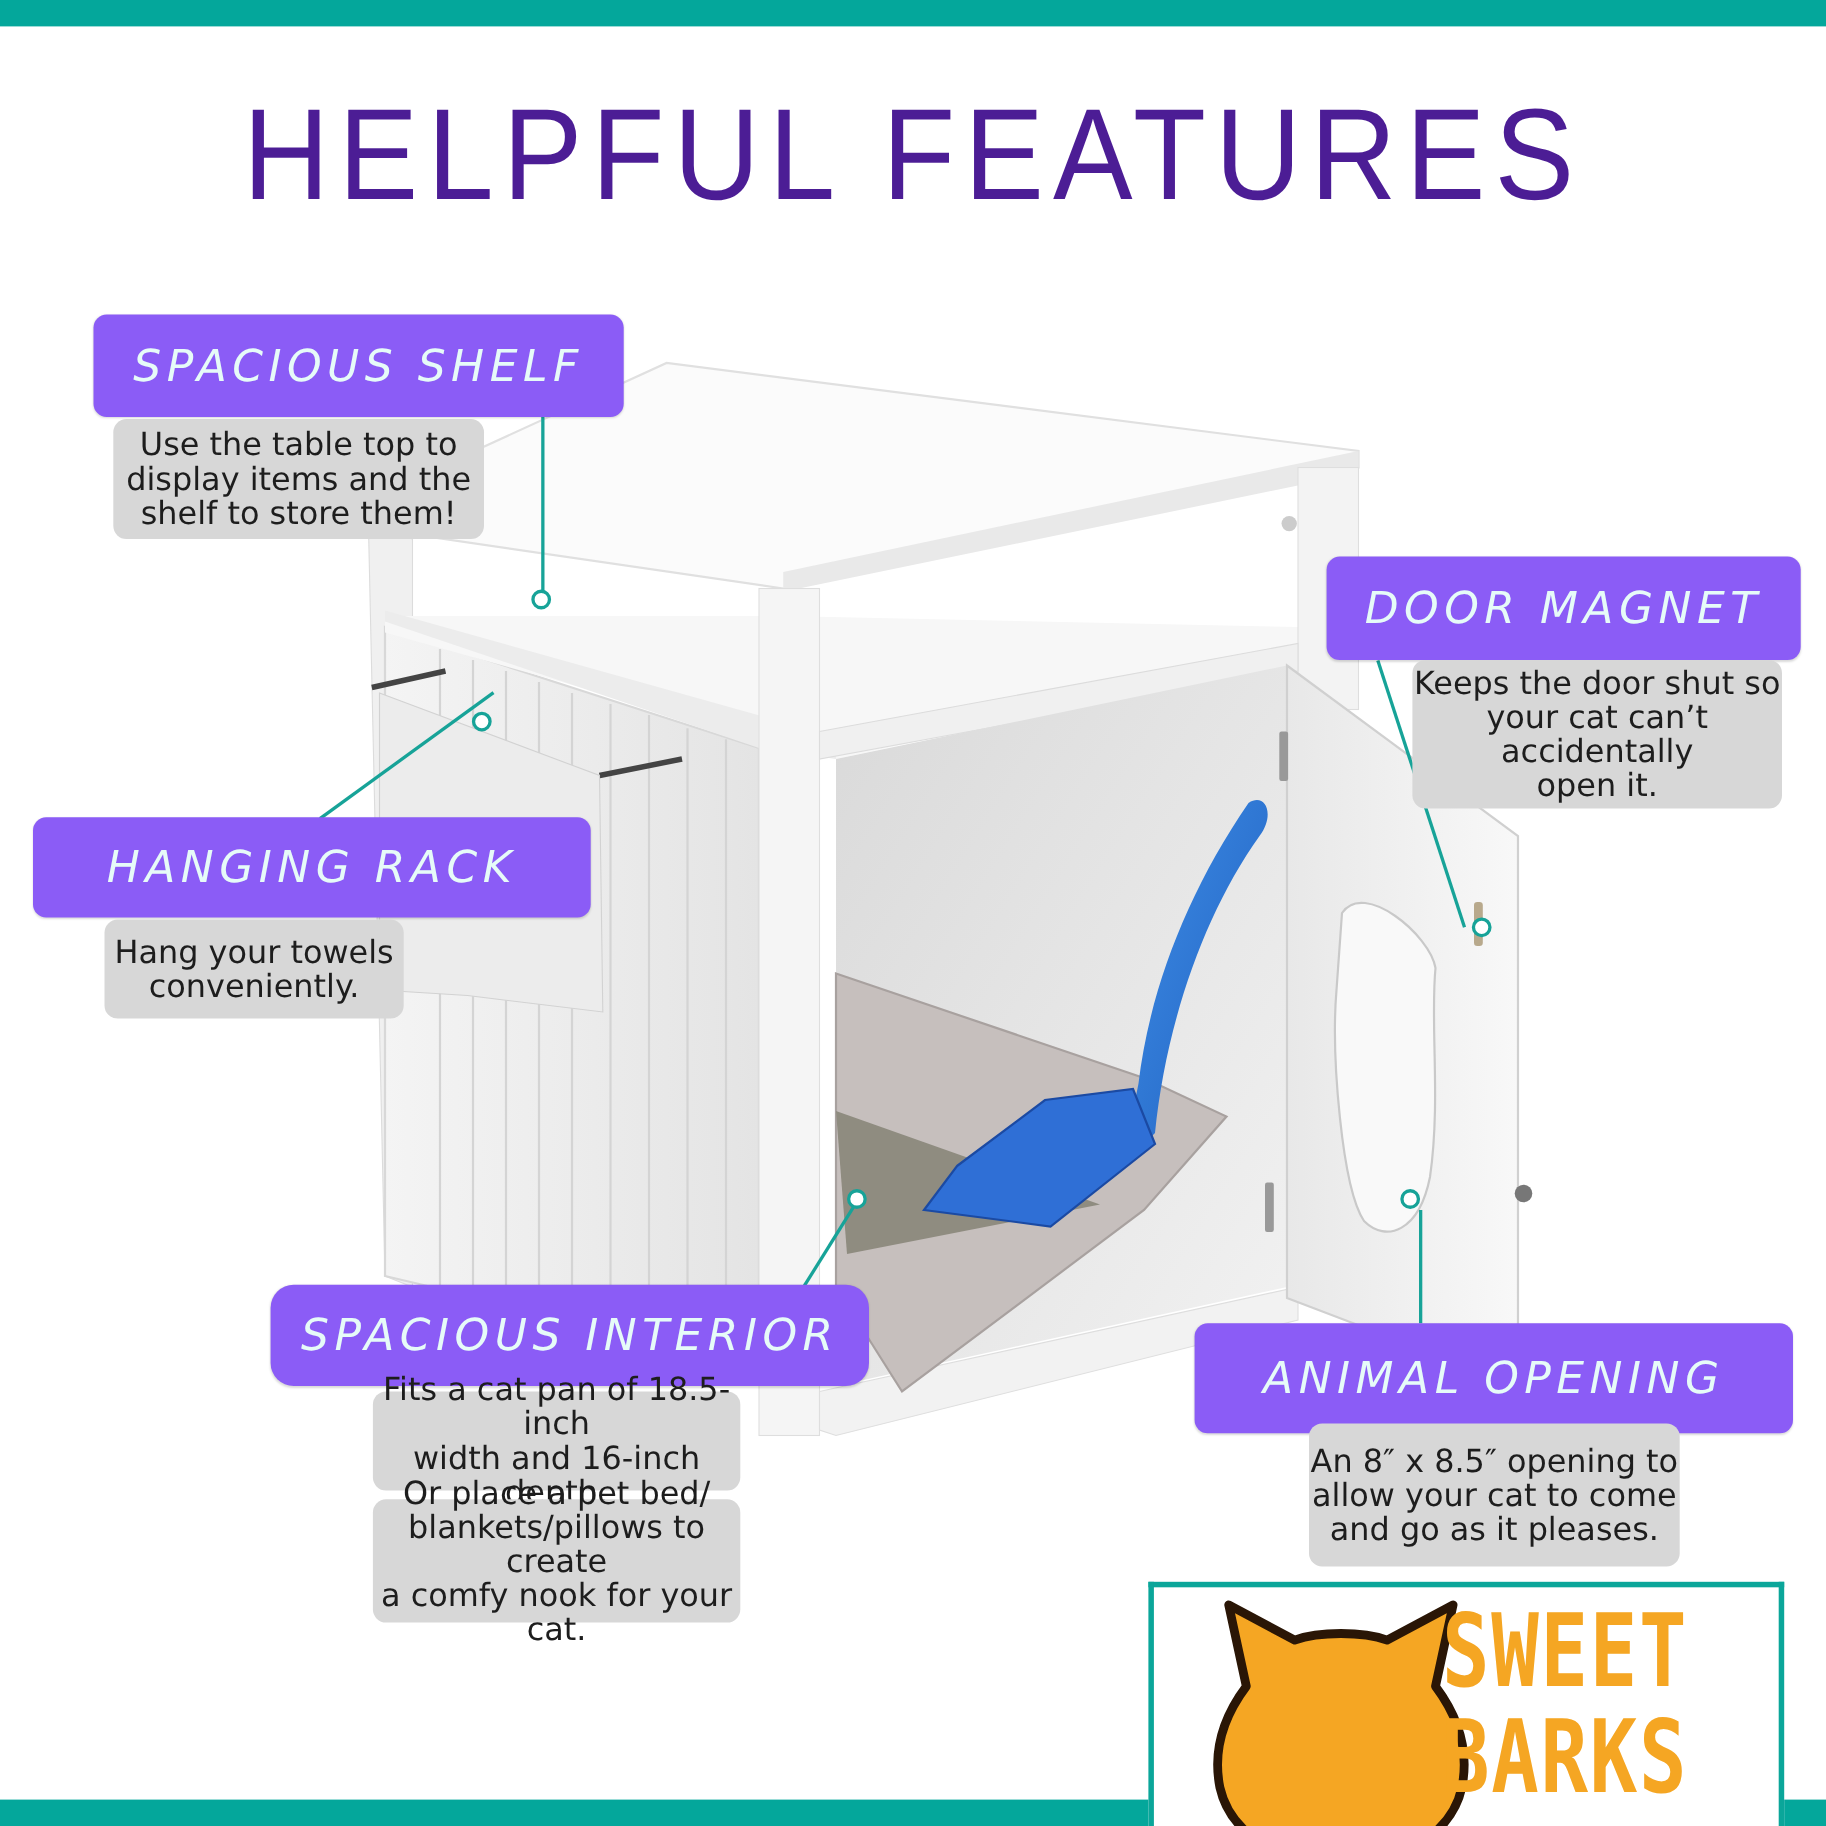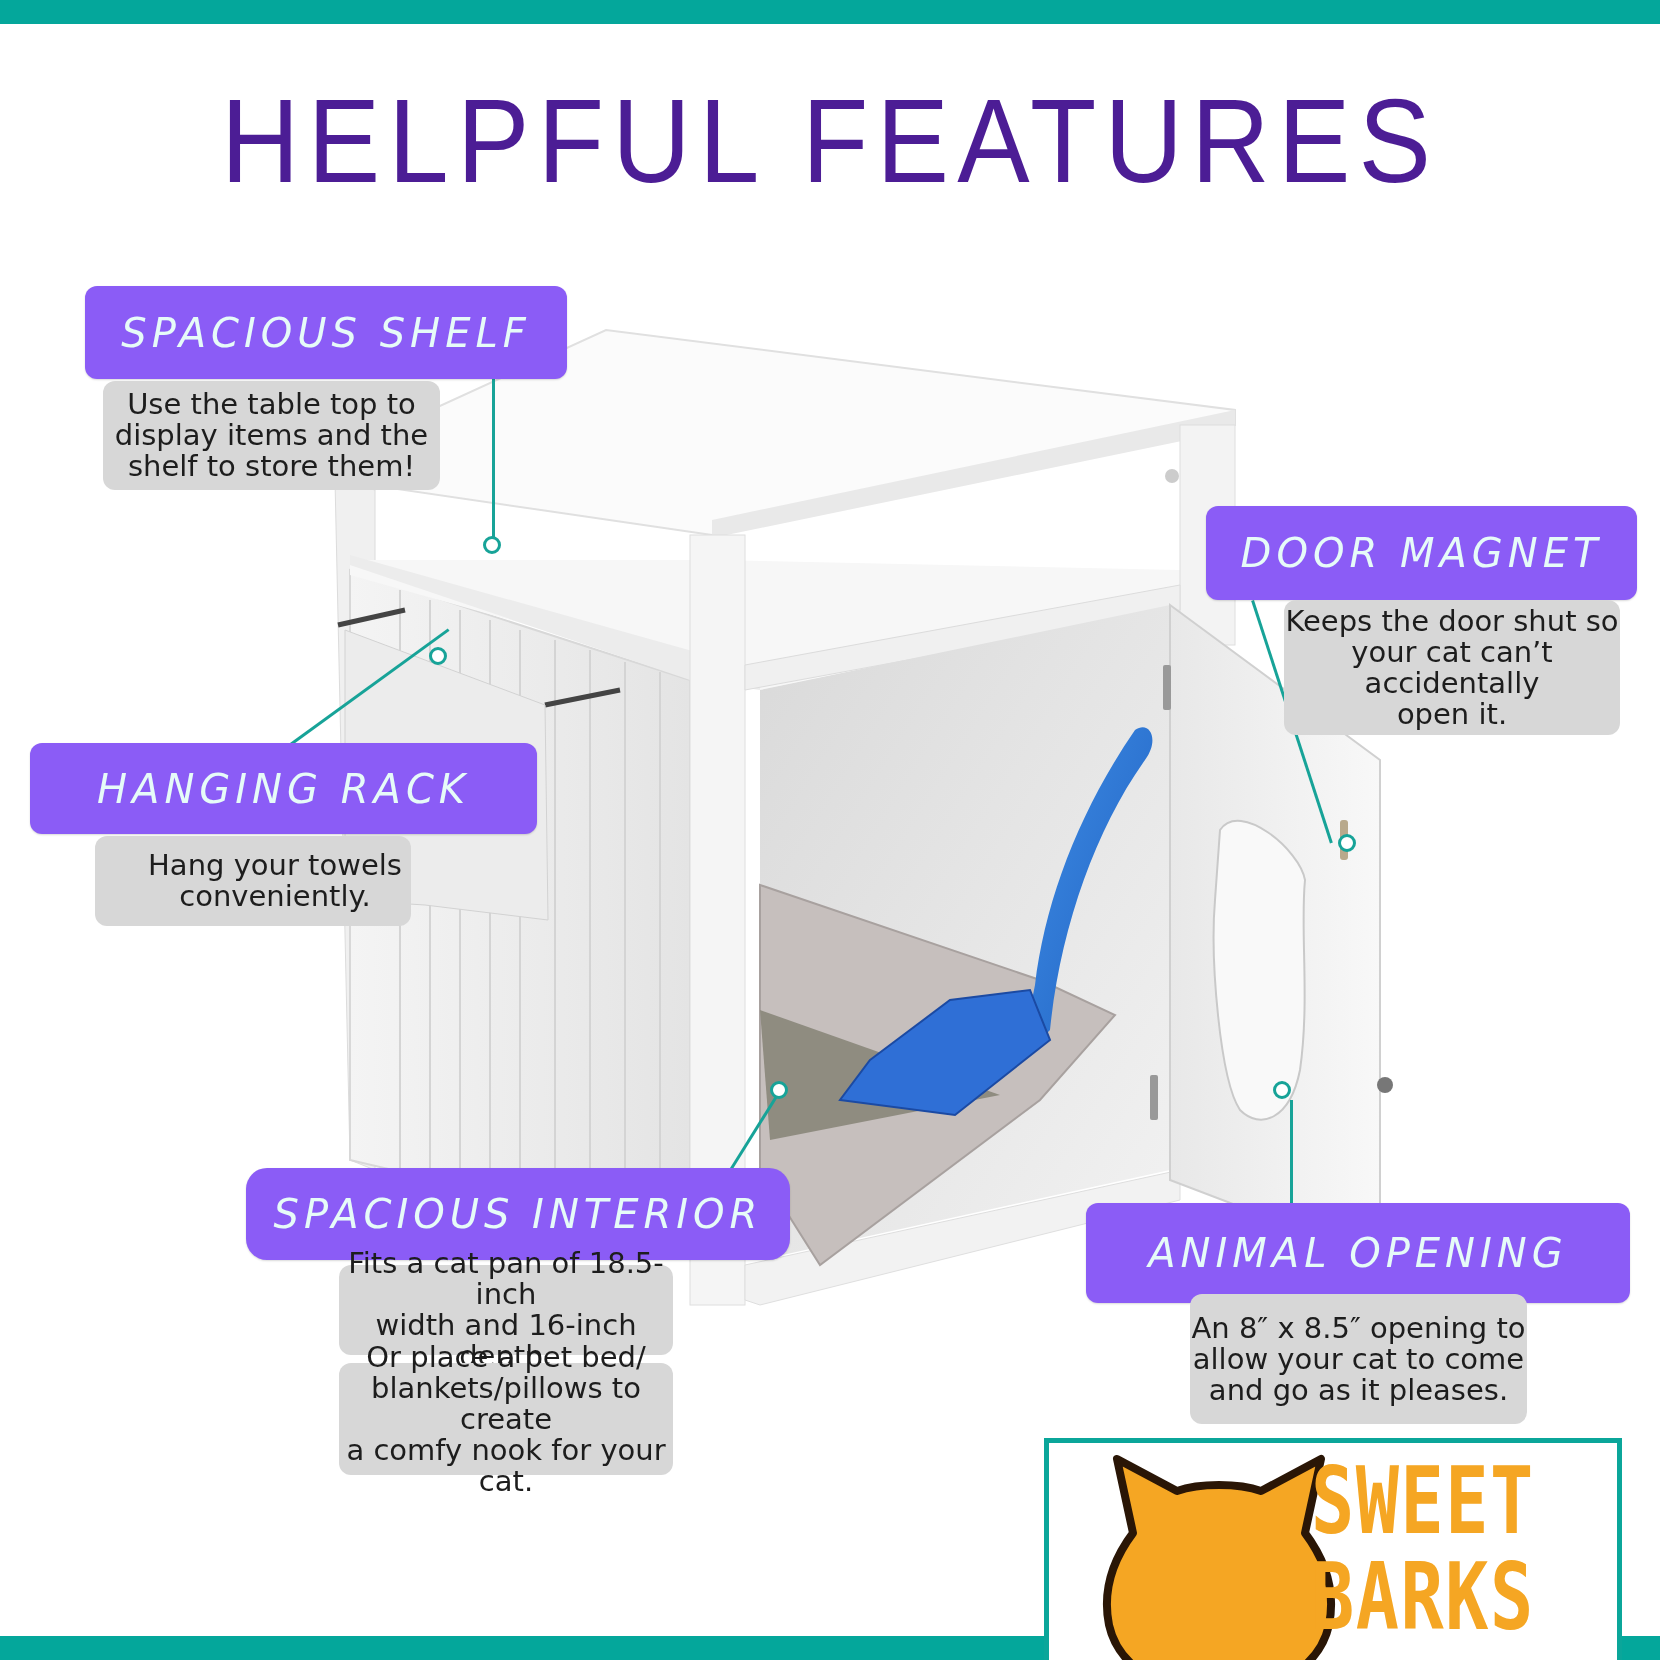--- a/index.html
+++ b/index.html
@@ -117,21 +117,21 @@
 <div class="tag" style="left:1206px;top:506px;width:431px;height:94px;">
     <span>DOOR MAGNET</span>
   </div>
 <div class="desc" style="left:1284px;top:600px;width:336px;height:135px;">Keeps the door shut so
 your cat can’t accidentally
 open it.</div>
 
 <div class="tag" style="left:30px;top:743px;width:507px;height:91px;">
     <span>HANGING RACK</span>
   </div>
-<div class="desc" style="left:95px;top:836px;width:272px;height:90px;padding-left:44px;">Hang your towels
+<div class="desc" style="left:95px;top:836px;width:272px;height:90px;">Hang your towels
 conveniently.</div>
 
 <div class="tag" style="left:246px;top:1168px;width:544px;height:92px;border-radius:21px;">
     <span>SPACIOUS INTERIOR</span>
   </div>
 <div class="desc" style="left:339px;top:1265px;width:334px;height:90px;">Fits a cat pan of 18.5-inch
 width and 16-inch depth.</div>
 <div class="desc" style="left:339px;top:1363px;width:334px;height:112px;">Or place a pet bed/
 blankets/pillows to create
 a comfy nook for your cat.</div>

